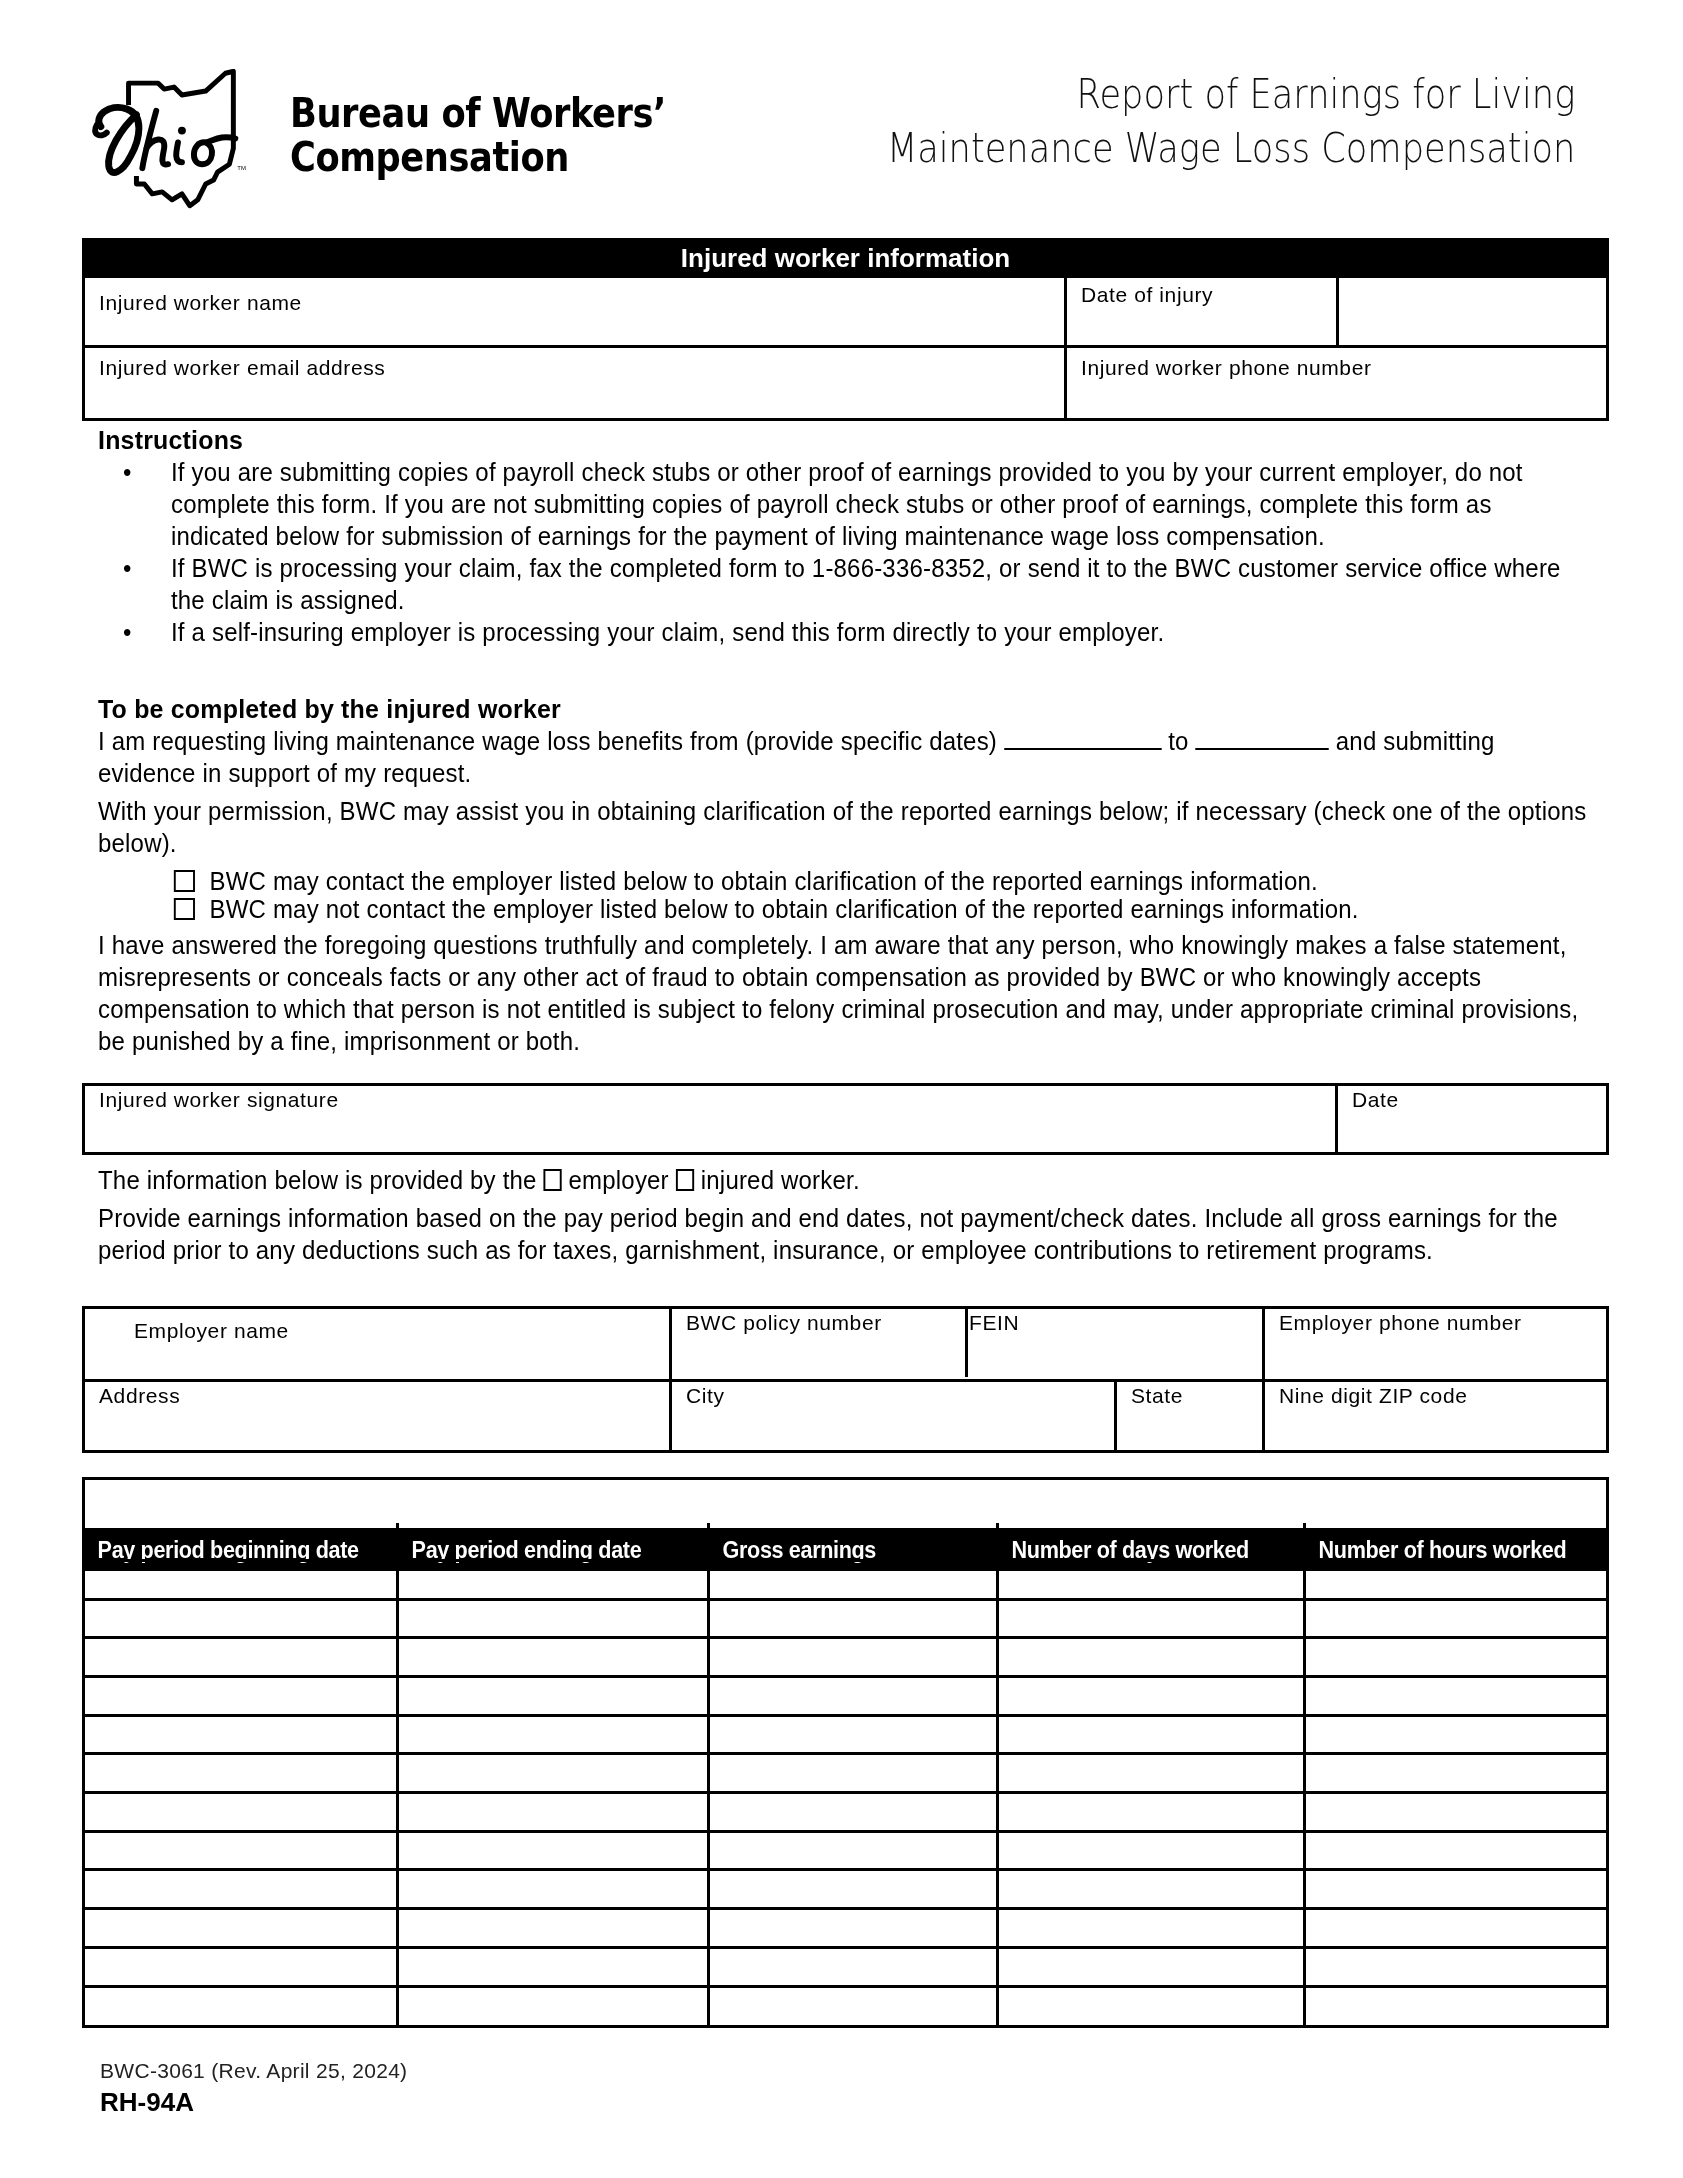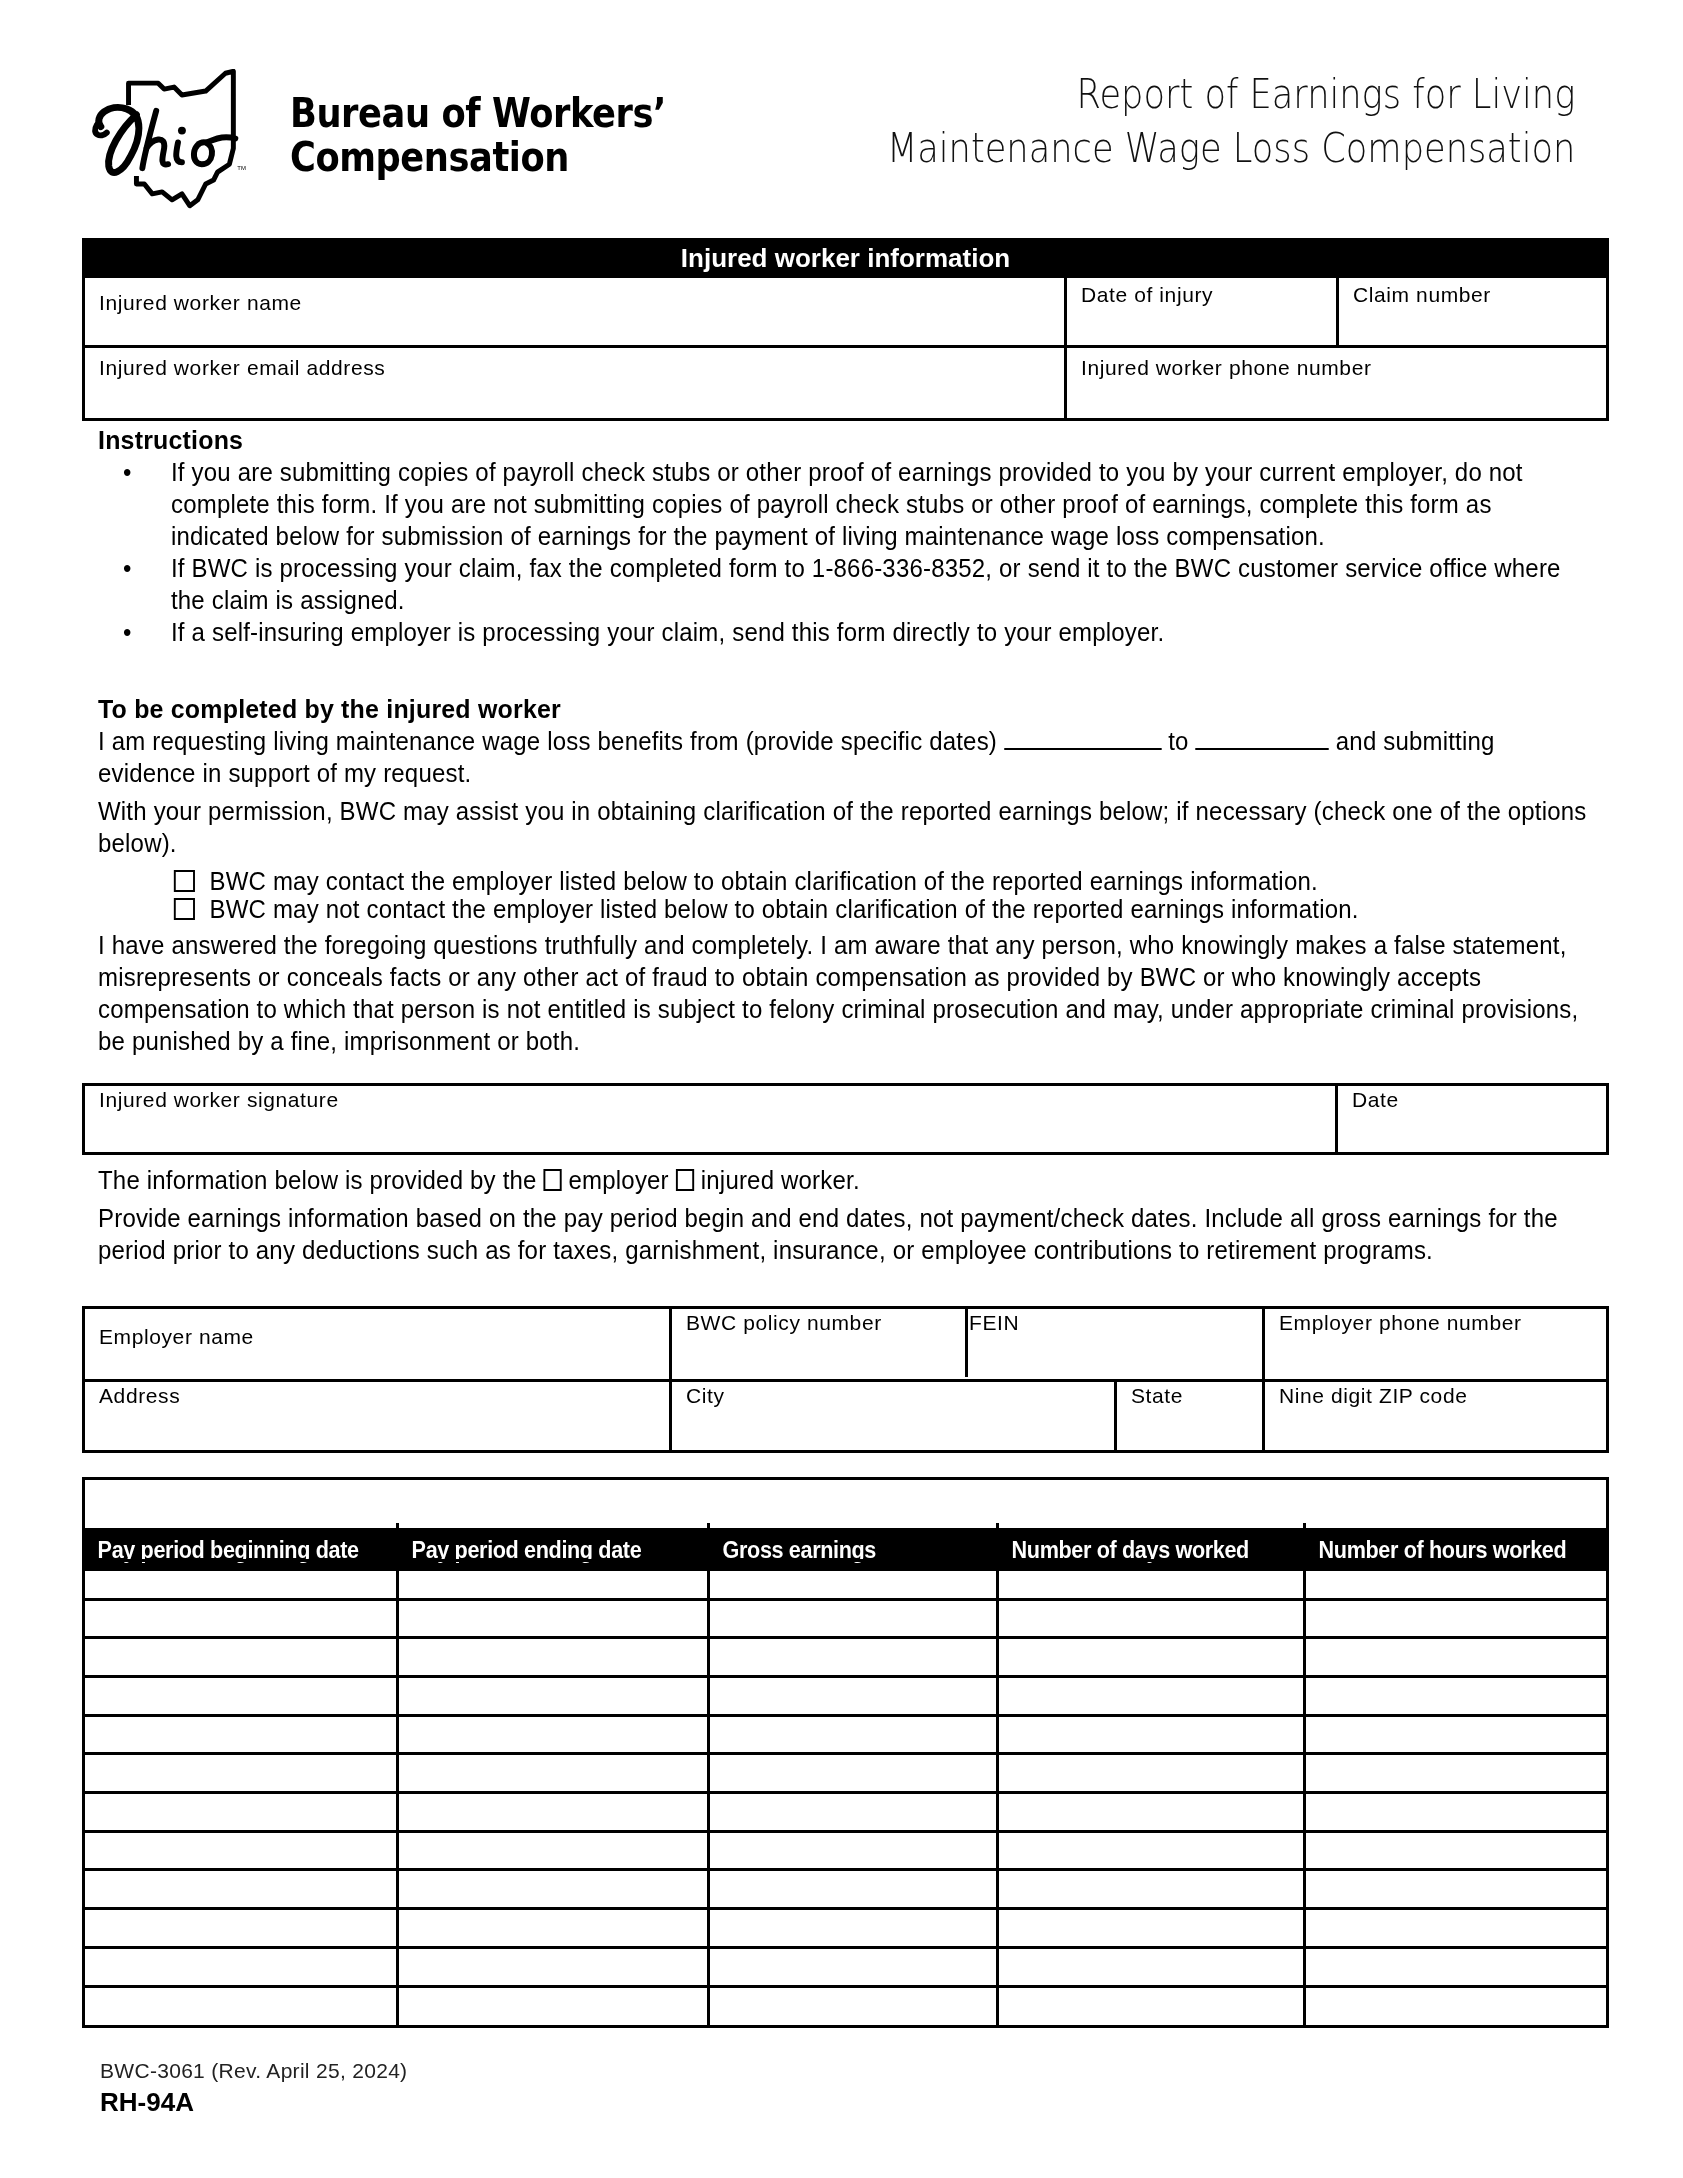--- a/index.html
+++ b/index.html
@@ -79,23 +79,20 @@
   <div class="hline" style="top:70px;"></div>
   <div class="vline" style="left:979px;"></div>
   <div class="vline" style="left:1251px; bottom:72px;"></div>
 
   <div class="cell" style="left:0; top:8px; width:979px; height:70px;">
     <span class="lbl">Injured worker name</span>
   </div>
   <div class="cell" style="left:982px; top:0; width:269px; height:70px;">
     <span class="lbl">Date of injury</span>
   </div>
-  <div class="cell" style="left:1254px; top:0; width:267px; height:70px;">
-    <span class="lbl">Claim number</span>
-  </div>
   <div class="cell" style="left:0; top:73px; width:1086px; height:69px;">
     <span class="lbl">Injured worker email address</span>
   </div>
   <div class="cell" style="left:982px; top:73px; width:540px; height:69px;">
     <span class="lbl">Injured worker phone number</span>
   </div>
 </div>
 
 <div class="abs txt" style="left:98px; top:424px; width:1554px;">
   <div class="h">Instructions</div>
@@ -149,21 +146,21 @@
 </div>
 
 <div class="abs box" style="left:82px; top:1306px; width:1527px; height:147px;">
   <div class="hline" style="top:70px;"></div>
   <div class="vline" style="left:584px;"></div>
   <div class="vline" style="left:880px; bottom:73px;"></div>
   <div class="vline" style="left:1029px; top:73px;"></div>
   <div class="vline" style="left:1177px;"></div>
 
   <div class="cell" style="left:0; top:0; width:584px; height:70px;">
-    <span class="lbl" style="top:16px;">Employer name</span>
+    <span class="lbl" style="top:10px;margin-left:35px;">Employer name</span>
   </div>
   <div class="cell" style="left:587px; top:0; width:293px; height:70px;">
     <span class="lbl" style="top:2px;">BWC policy number</span>
   </div>
   <div class="cell" style="left:870px; top:0; width:294px; height:70px;">
     <span class="lbl" style="top:2px;">FEIN</span>
   </div>
   <div class="cell" style="left:1180px; top:0; width:342px; height:70px;">
     <span class="lbl" style="top:2px;">Employer phone number</span>
   </div>

